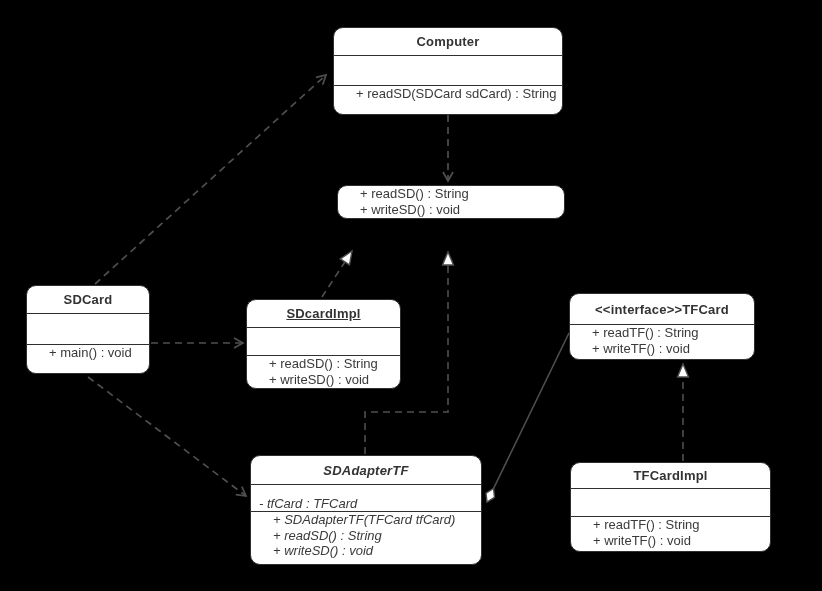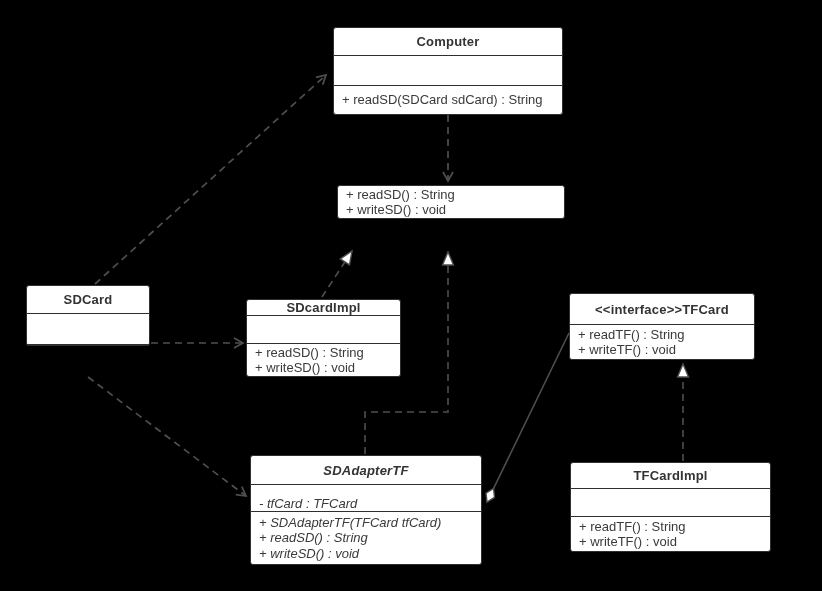--- a/index.html
+++ b/index.html
@@ -4,29 +4,29 @@
 <style>
   * { margin:0; padding:0; box-sizing:border-box; }
   html,body { background:#000; }
   body {
     width:822px; height:591px; position:relative; overflow:hidden;
     font-family:"Liberation Sans", sans-serif;
   }
   .stage { position:absolute; left:0; top:0; width:822px; height:591px; background:#000; }
   .uml-class {
     position:absolute; background:#ffffff; border:1.5px solid #2f2f2f;
-    border-radius:3px; color:#333333;
+    border-radius:10px; color:#333333;
   }
   .uml-title {
     font-weight:bold; font-size:13px; text-align:center;
     display:flex; align-items:center; justify-content:center;
     border-bottom:1.5px solid #2f2f2f; letter-spacing:0.2px;
   }
   .uml-attrs { border-bottom:1.5px solid #2f2f2f; display:flex; flex-direction:column; justify-content:flex-end; }
-  .uml-methods { display:flex; flex-direction:column; justify-content:center; }
+  .uml-methods { display:flex; flex-direction:column; justify-content:flex-start;padding-left:14px; }
   .uml-line { font-size:13px; line-height:15.5px; padding:0 8px; white-space:nowrap; color:#3a3a3a; }
   svg.wires { position:absolute; left:0; top:0; pointer-events:none; }
 </style>
 </head>
 <body>
 
 <div class="stage">
 
   <div class="uml-class" style="left:333px; top:27px; width:230px;">
     <div class="uml-title" style="height:28px;">Computer</div>
@@ -39,24 +39,27 @@
   <div class="uml-class" style="left:337px; top:185px; width:228px;">
     <div class="uml-methods" style="height:32px;">
       <div class="uml-line">+ readSD() : String</div>
       <div class="uml-line">+ writeSD() : void</div>
     </div>
   </div>
 
   <div class="uml-class" style="left:26px; top:285px; width:124px;">
     <div class="uml-title" style="height:28px;">SDCard</div>
     <div class="uml-attrs" style="height:31px;"></div>
+    <div class="uml-methods" style="height:28px;">
+      <div class="uml-line">+ main() : void</div>
+    </div>
   </div>
 
   <div class="uml-class" style="left:246px; top:299px; width:155px;">
-    <div class="uml-title" style="height:16px;">SDcardImpl</div>
+    <div class="uml-title" style="height:28px;text-decoration:underline;">SDcardImpl</div>
     <div class="uml-attrs" style="height:28px;"></div>
     <div class="uml-methods" style="height:32px;">
       <div class="uml-line">+ readSD() : String</div>
       <div class="uml-line">+ writeSD() : void</div>
     </div>
   </div>
 
   <div class="uml-class" style="left:569px; top:293px; width:186px;">
     <div class="uml-title" style="height:31px;">&lt;&lt;interface&gt;&gt;TFCard</div>
     <div class="uml-methods" style="height:34px;">

